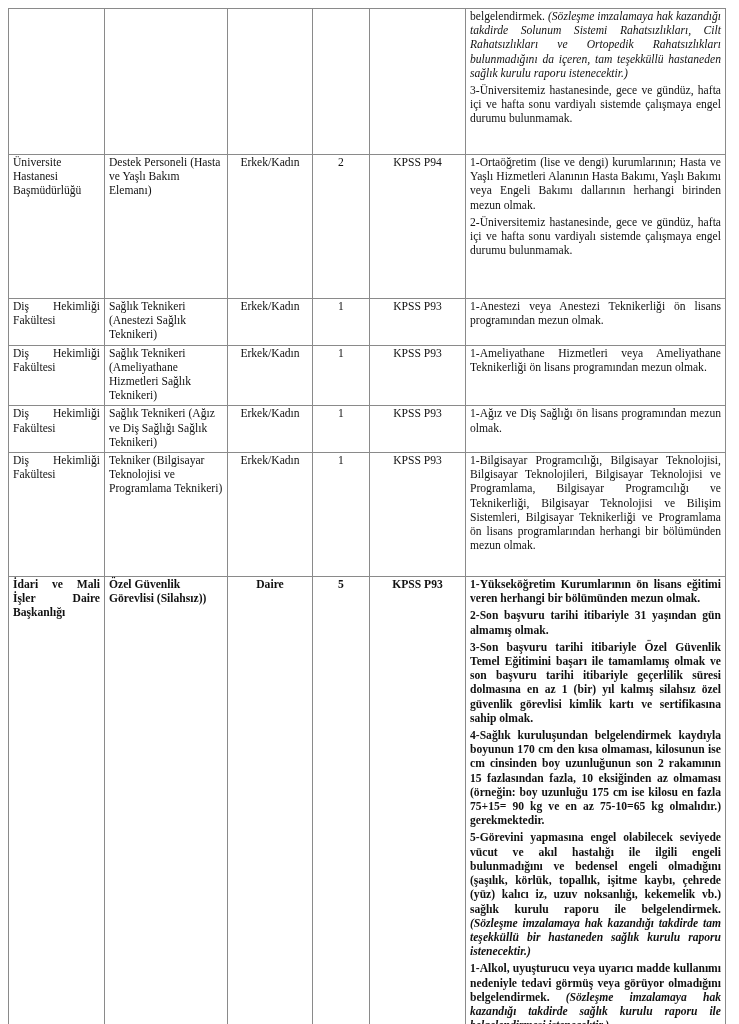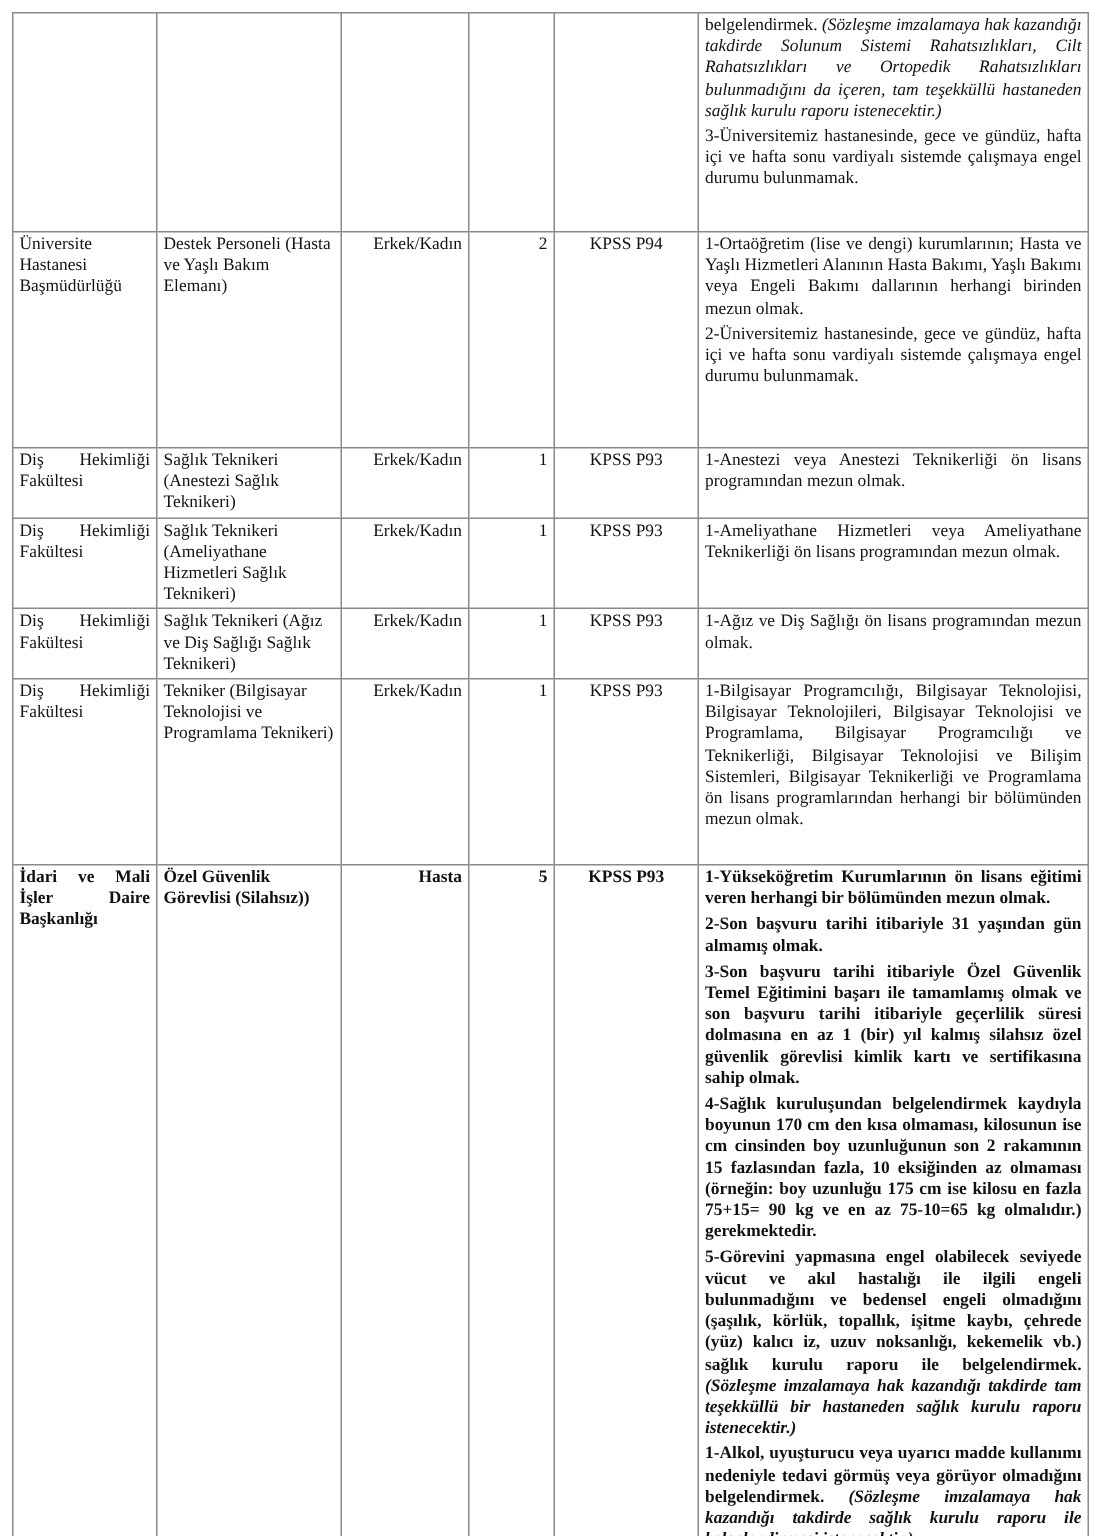--- a/index.html
+++ b/index.html
@@ -5,21 +5,21 @@
   html, body { margin: 0; padding: 0; background: #ffffff; }
   body { width: 739px; height: 1024px; overflow: hidden; position: relative;
          font-family: "Liberation Serif", serif; color: #111; }
   table.doc { position: absolute; left: 8px; top: 8px; border-collapse: collapse;
               table-layout: fixed; width: 717px; }
   table.doc td { border: 1.5px solid #8a8a8a; vertical-align: top; padding: 1px 4px 2px 4px;
                  font-size: 11.6px; line-height: 14.2px; }
   col.c1 { width: 96px; } col.c2 { width: 123px; } col.c3 { width: 85px; }
   col.c4 { width: 57px; } col.c5 { width: 96px; } col.c6 { width: 260px; }
   td.unit { text-align: justify; text-align-last: left; }
-  td.gender, td.count { text-align: right; }
+  td.gender, td.count { text-align: center; }
   td.exam { text-align: center; padding-left: 8px; }
   td.exam.center { text-align: center; }
   td.req { text-align: justify; }
   .req p { margin: 0 0 3px 0; }
   .req p:last-child { margin-bottom: 0; }
   .note { font-style: italic; margin-top: 40px; }
 </style>
 </head>
 <body>
 
@@ -97,21 +97,21 @@
     <td class="count"><span>1</span></td>
     <td class="exam"><span>KPSS P93</span></td>
     <td class="req">
           <p><span>1-Bilgisayar Programcılığı, Bilgisayar Teknolojisi, Bilgisayar Teknolojileri, Bilgisayar Teknolojisi ve Programlama, Bilgisayar Programcılığı ve Teknikerliği, Bilgisayar Teknolojisi ve Bilişim Sistemleri, Bilgisayar Teknikerliği ve Programlama ön lisans programlarından herhangi bir bölümünden mezun olmak.</span></p>
         </td>
   </tr>
 
   <tr style="height: 480px; font-weight: bold;">
     <td class="unit"><span>İdari ve Mali İşler Daire Başkanlığı</span></td>
     <td class="position"><span>Özel Güvenlik Görevlisi (Silahsız))</span></td>
-    <td class="gender"><span>Hasta</span></td>
+    <td class="gender"><span>Daire</span></td>
     <td class="count"><span>5</span></td>
     <td class="exam center"><span>KPSS P93</span></td>
     <td class="req">
           <p><span>1-Yükseköğretim Kurumlarının ön lisans eğitimi veren herhangi bir bölümünden mezun olmak.</span></p>
           <p><span>2-Son başvuru tarihi itibariyle 31 yaşından gün almamış olmak.</span></p>
           <p><span>3-Son başvuru tarihi itibariyle Özel Güvenlik Temel Eğitimini başarı ile tamamlamış olmak ve son başvuru tarihi itibariyle geçerlilik süresi dolmasına en az 1 (bir) yıl kalmış silahsız özel güvenlik görevlisi kimlik kartı ve sertifikasına sahip olmak.</span></p>
           <p><span>4-Sağlık kuruluşundan belgelendirmek kaydıyla boyunun 170 cm den kısa olmaması, kilosunun ise cm cinsinden boy uzunluğunun son 2 rakamının 15 fazlasından fazla, 10 eksiğinden az olmaması (örneğin: boy uzunluğu 175 cm ise kilosu en fazla 75+15= 90 kg ve en az 75-10=65 kg olmalıdır.) gerekmektedir.</span></p>
           <p><span>5-Görevini yapmasına engel olabilecek seviyede vücut ve akıl hastalığı ile ilgili engeli bulunmadığını ve bedensel engeli olmadığını (şaşılık, körlük, topallık, işitme kaybı, çehrede (yüz) kalıcı iz, uzuv noksanlığı, kekemelik vb.) sağlık kurulu raporu ile belgelendirmek. </span><span class="note">(Sözleşme imzalamaya hak kazandığı takdirde tam teşekküllü bir hastaneden sağlık kurulu raporu istenecektir.)</span></p>
           <p><span>1-Alkol, uyuşturucu veya uyarıcı madde kullanımı nedeniyle tedavi görmüş veya görüyor olmadığını belgelendirmek. </span><span class="note">(Sözleşme imzalamaya hak kazandığı takdirde sağlık kurulu raporu ile belgelendirmesi istenecektir.)</span></p>
         </td>

